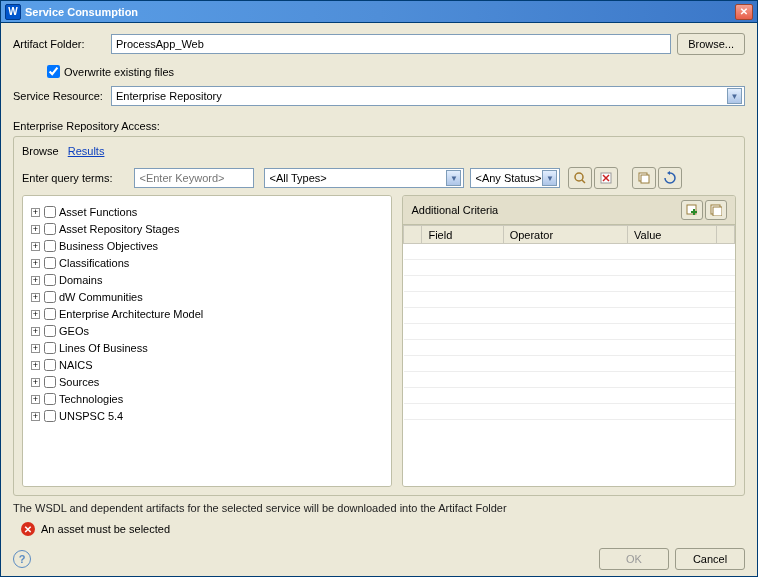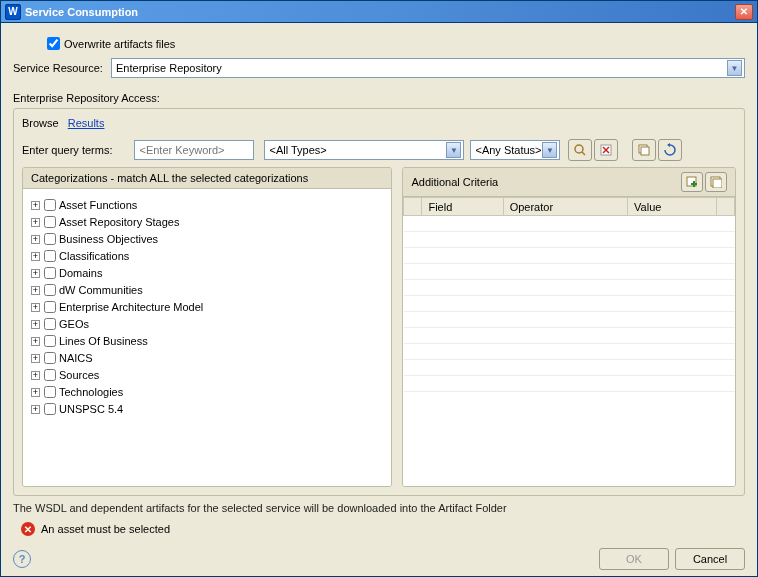--- a/index.html
+++ b/index.html
@@ -57,24 +57,29 @@
 <body>
 
 <div class="dialog">
   <div class="titlebar">
     <div class="app-icon">W</div>
     <div class="title">Service Consumption</div>
     <div class="close">✕</div>
   </div>
   <div class="content">
 
+    <div class="form-row">
+      <label>Artifact Folder:</label>
+      <input type="text" value="ProcessApp_Web" style="">
+      <button class="browse-btn">Browse...</button>
+    </div>
 
     <div class="checkbox-row">
       <input type="checkbox" checked="" style="">
-      <span>Overwrite artifacts files</span>
+      <span>Overwrite existing files</span>
     </div>
 
     <div class="form-row">
       <label>Service Resource:</label>
       <div class="select-field">
         <span>Enterprise Repository</span>
         <div class="chev">▼</div>
       </div>
     </div>
 
@@ -119,23 +124,20 @@
         <div class="icon-btn">
           <svg width="14" height="14" viewBox="0 0 14 14">
               <path d="M7 2 A5 5 0 1 1 2 7" fill="none" stroke="#2a5fb0" stroke-width="1.5"></path>
               <path d="M7 0 L7 4 L4 2 Z" fill="#2a5fb0"></path>
             </svg>
         </div>
       </div>
 
       <div class="panes">
         <div class="field-box">
-          <div class="field-legend">
-              <span class="legend-title">Categorizations - match ALL the selected categorizations</span>
-            </div>
           <div class="tree-pane" id="tree">
               <div class="tree-item">
                 <div class="tree-plus">+</div>
                 <input type="checkbox" style="">
                 <span>Asset Functions</span>
               </div>
               <div class="tree-item">
                 <div class="tree-plus">+</div>
                 <input type="checkbox" style="">
                 <span>Asset Repository Stages</span>

